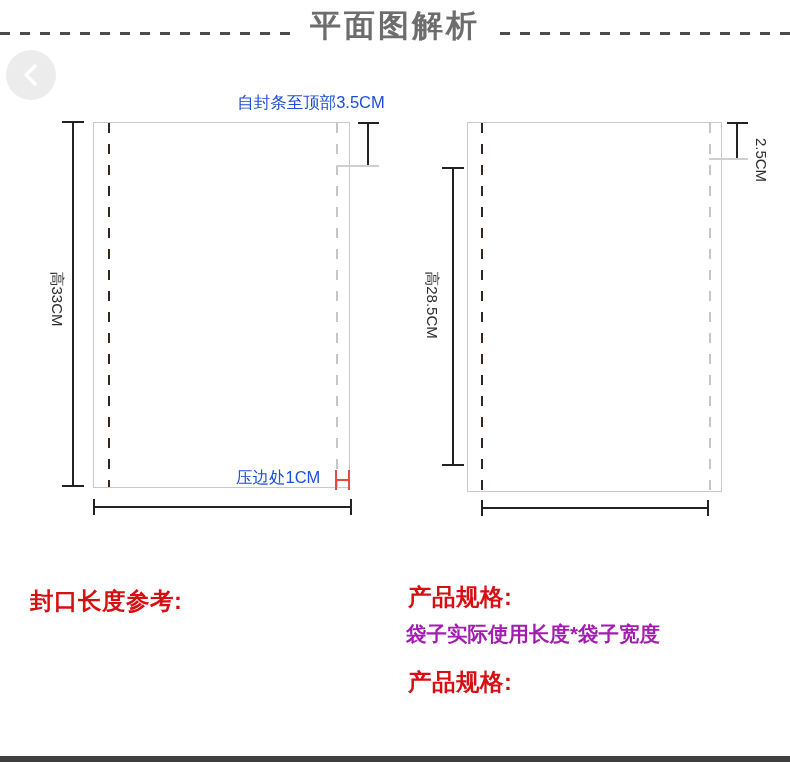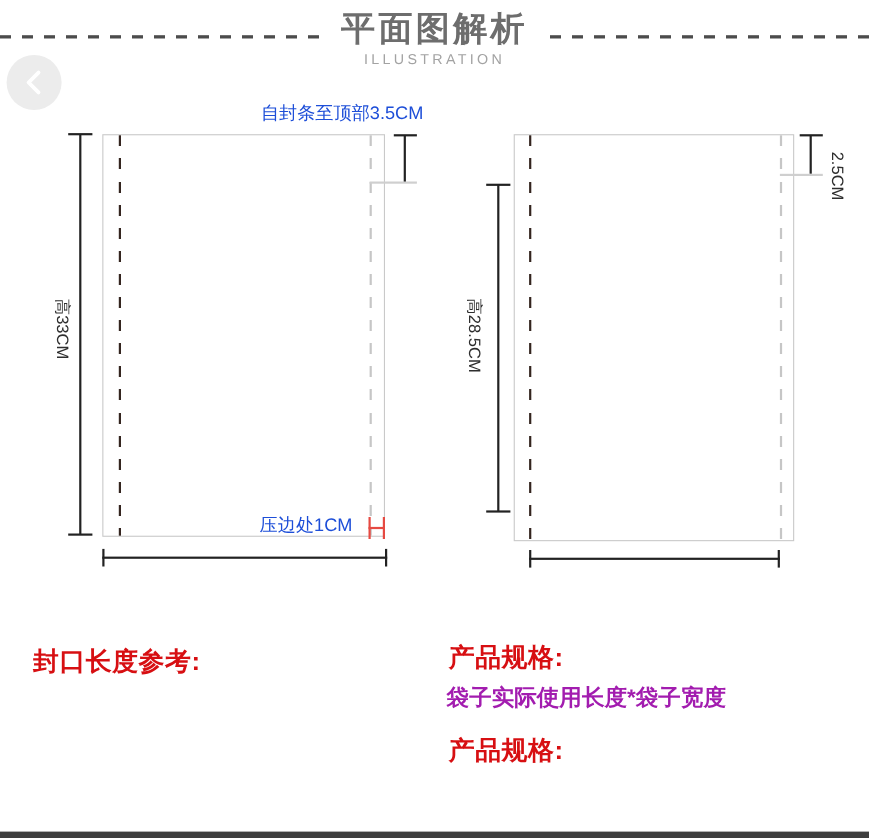--- a/index.html
+++ b/index.html
@@ -7,21 +7,21 @@
     position:relative;width:790px;height:762px;background:#fff;overflow:hidden;
     font-family:"Liberation Sans","DejaVu Sans",sans-serif;
   }
   
   .top-dashes{
     position:absolute;left:0;top:32px;width:790px;height:3px;
     background:repeating-linear-gradient(to right,#4c4c4c 0 10px,transparent 10px 20px);
   }
   .title-block{
     position:absolute;left:50%;top:6px;transform:translateX(-50%);
-    background:#fff;padding:0 16px;text-align:center;z-index:2;
+    background:#fff;padding:0 16px;text-align:right;z-index:2;
   }
   .title{
     font-family:"Liberation Serif","DejaVu Serif",serif;
     font-size:31px;font-weight:700;color:#6d6d6d;letter-spacing:3px;line-height:40px;white-space:nowrap;
   }
   .subtitle{font-size:13px;color:#a3a3a3;letter-spacing:3px;line-height:16px;}
   .back-btn{
     position:absolute;left:6px;top:50px;width:50px;height:50px;border-radius:50%;
     background:#ececec;display:flex;align-items:center;justify-content:center;cursor:pointer;
   }
@@ -53,21 +53,20 @@
   .bottom-bar{position:absolute;left:0;top:756px;width:790px;height:6px;background:#3e3e3e;}
 </style>
 </head>
 <body>
 
 <div class="stage">
 
   <div class="top-dashes"></div>
   <div class="title-block">
     <div class="title">平面图解析</div>
-    <div class="subtitle">ILLUSTRATION</div>
   </div>
   <div class="back-btn">
     <svg width="22" height="26" viewBox="0 0 22 26">
       <polyline points="15,4 6,13 15,22" fill="none" stroke="#ffffff" stroke-width="3.5" stroke-linecap="round" stroke-linejoin="round"></polyline>
     </svg>
   </div>
 
   <div class="bag-rect" style="left:93px;top:122px;width:257px;height:366px;"></div>
   <div class="dash-dark" style="left:108px;top:123px;height:364px;"></div>
   <div class="dash-light" style="left:336px;top:123px;height:364px;"></div>

